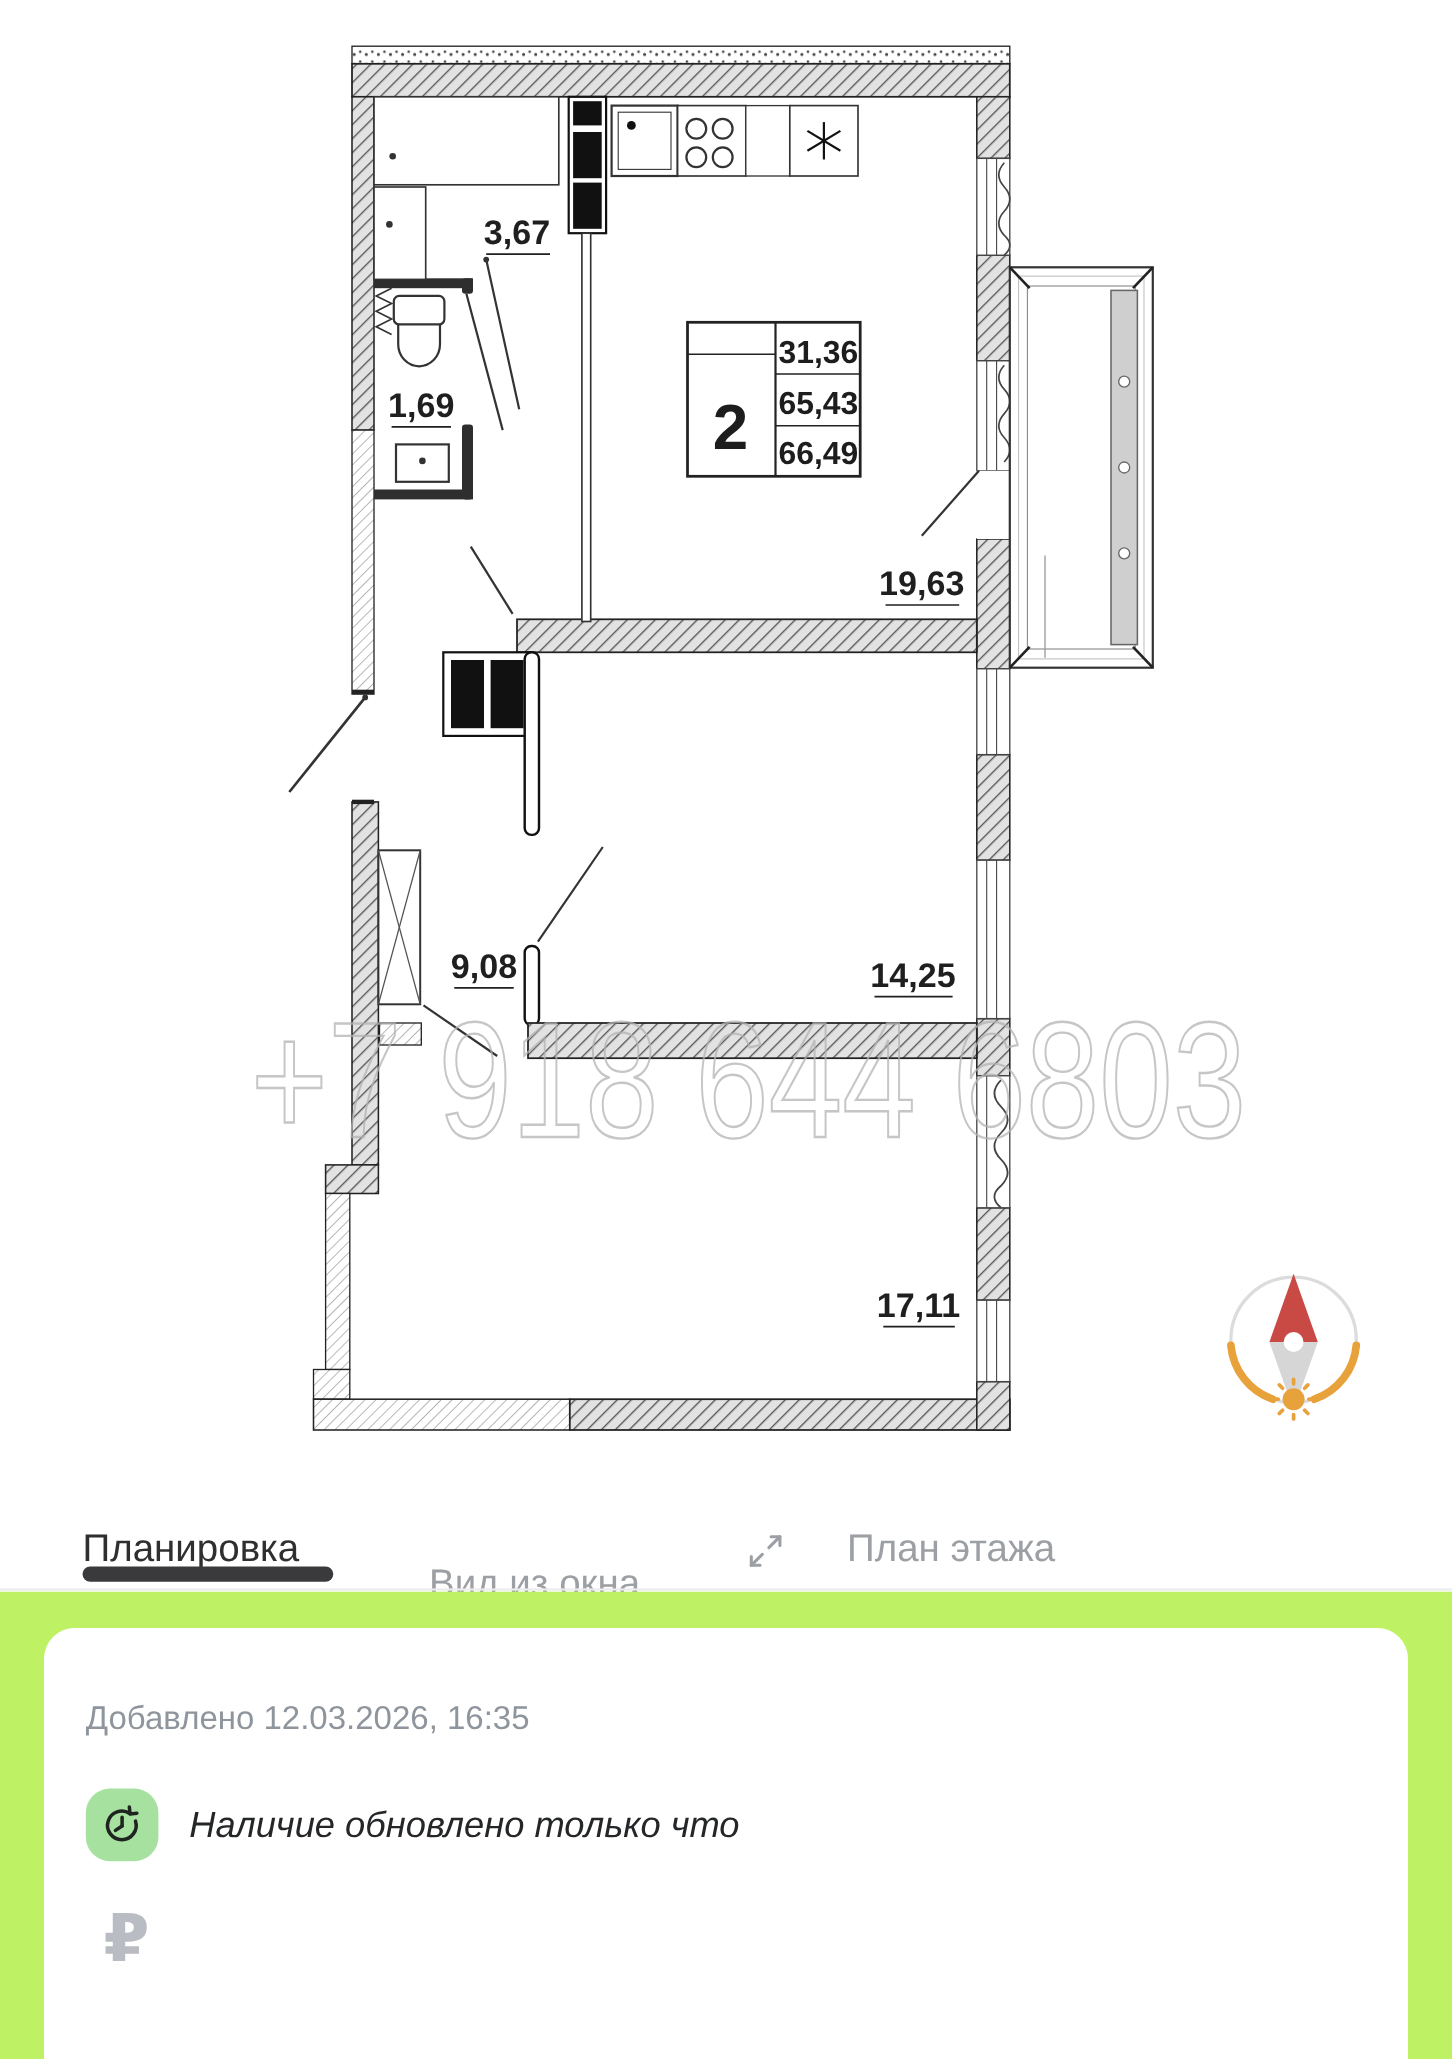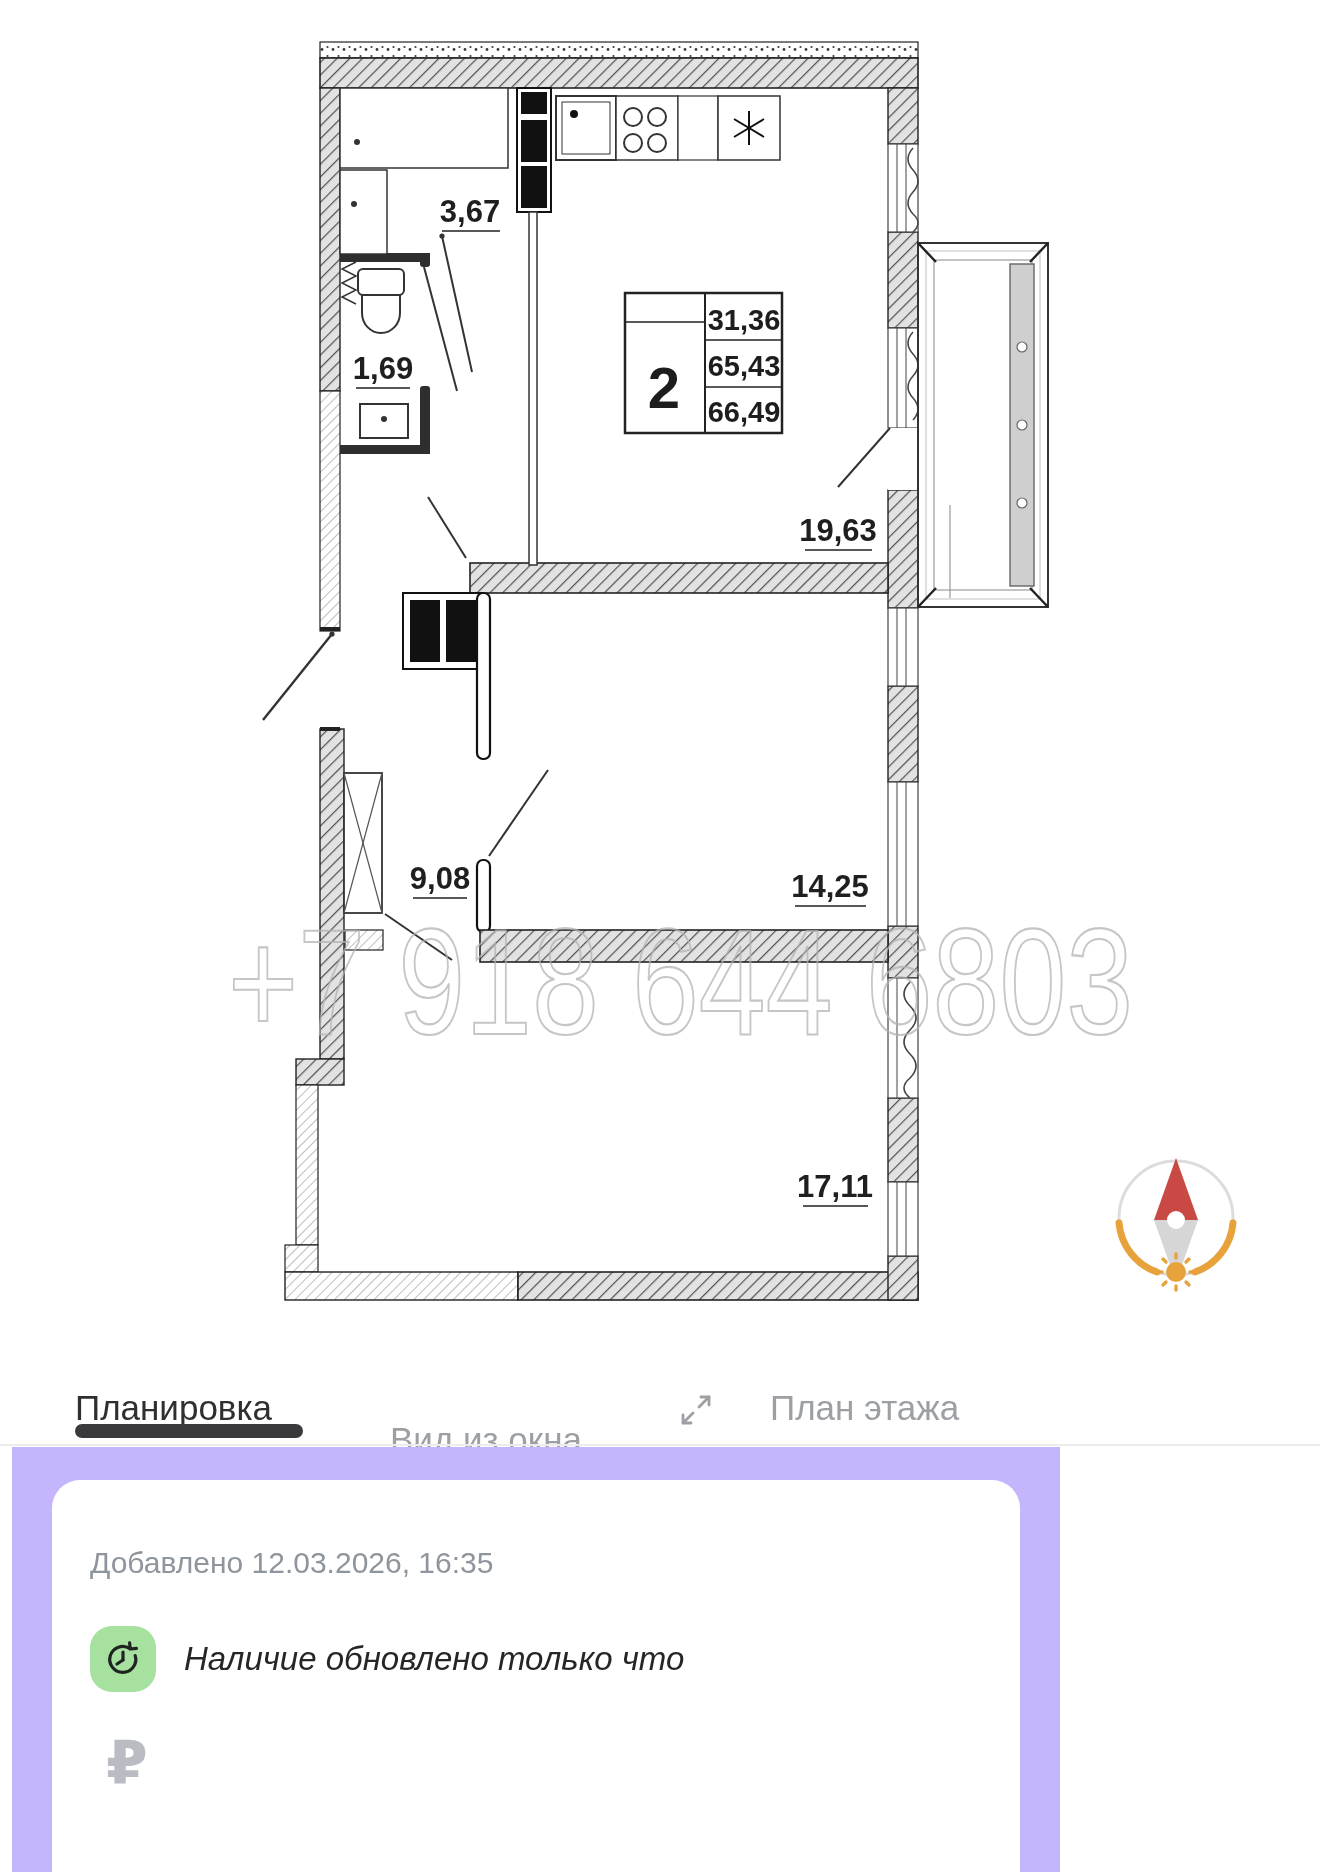--- a/index.html
+++ b/index.html
@@ -15,21 +15,21 @@
   .tab{position:absolute;top:0;font-size:35px;font-weight:400;color:#9c9fa3;white-space:nowrap;cursor:pointer;}
   .tab.active{color:#2f2f31;}
   .tab-1{left:75px;}
   .tab-2{left:390px;margin-top:32px;}
   .tab-3{left:740px;margin-left:30px;}
   .tab-expand{position:absolute;left:676px;top:2px;width:40px;height:40px;}
   .tab-underline{position:absolute;left:75px;top:36px;width:228px;height:14px;border-radius:8px;background:#3a3a3c;}
   .tabs-separator{position:absolute;left:0;top:1444px;width:1320px;height:2px;background:#ececee;}
 
   
-  .bottom-bg{position:absolute;left:12px;top:1447px;width:1048px;height:425px;background:#c4b5fd;}
+  .bottom-bg{position:absolute;left:0;top:1447px;width:1320px;height:425px;background:#bef264;}
   .card{position:absolute;left:40px;right:40px;top:33px;height:400px;background:#fff;border-radius:28px 28px 0 0;padding:34px 38px 0 38px;box-sizing:border-box;}
   .added{margin-top:32px;font-size:30px;color:#8f959c;}
   .avail-row{margin-top:46px;display:flex;align-items:center;}
   .avail-icon{width:66px;height:66px;border-radius:22px;background:#a6e19f;display:flex;align-items:center;justify-content:center;flex:0 0 auto;}
   .avail-text{margin-left:28px;font-size:33px;font-weight:500;color:#242628;font-style:italic;}
   .price-row{margin-top:40px;display:flex;align-items:flex-end;}
   .price{font-size:68px;line-height:66px;font-weight:800;letter-spacing:-1px;color:#151618;}
   .currency{margin-left:16px;font-size:60px;line-height:62px;font-weight:700;color:#b9bdc3;font-family:"DejaVu Sans","Liberation Sans",sans-serif;}
   .price-note{margin-top:30px;font-size:33px;font-weight:500;color:#2c2e30;}
 </style>

